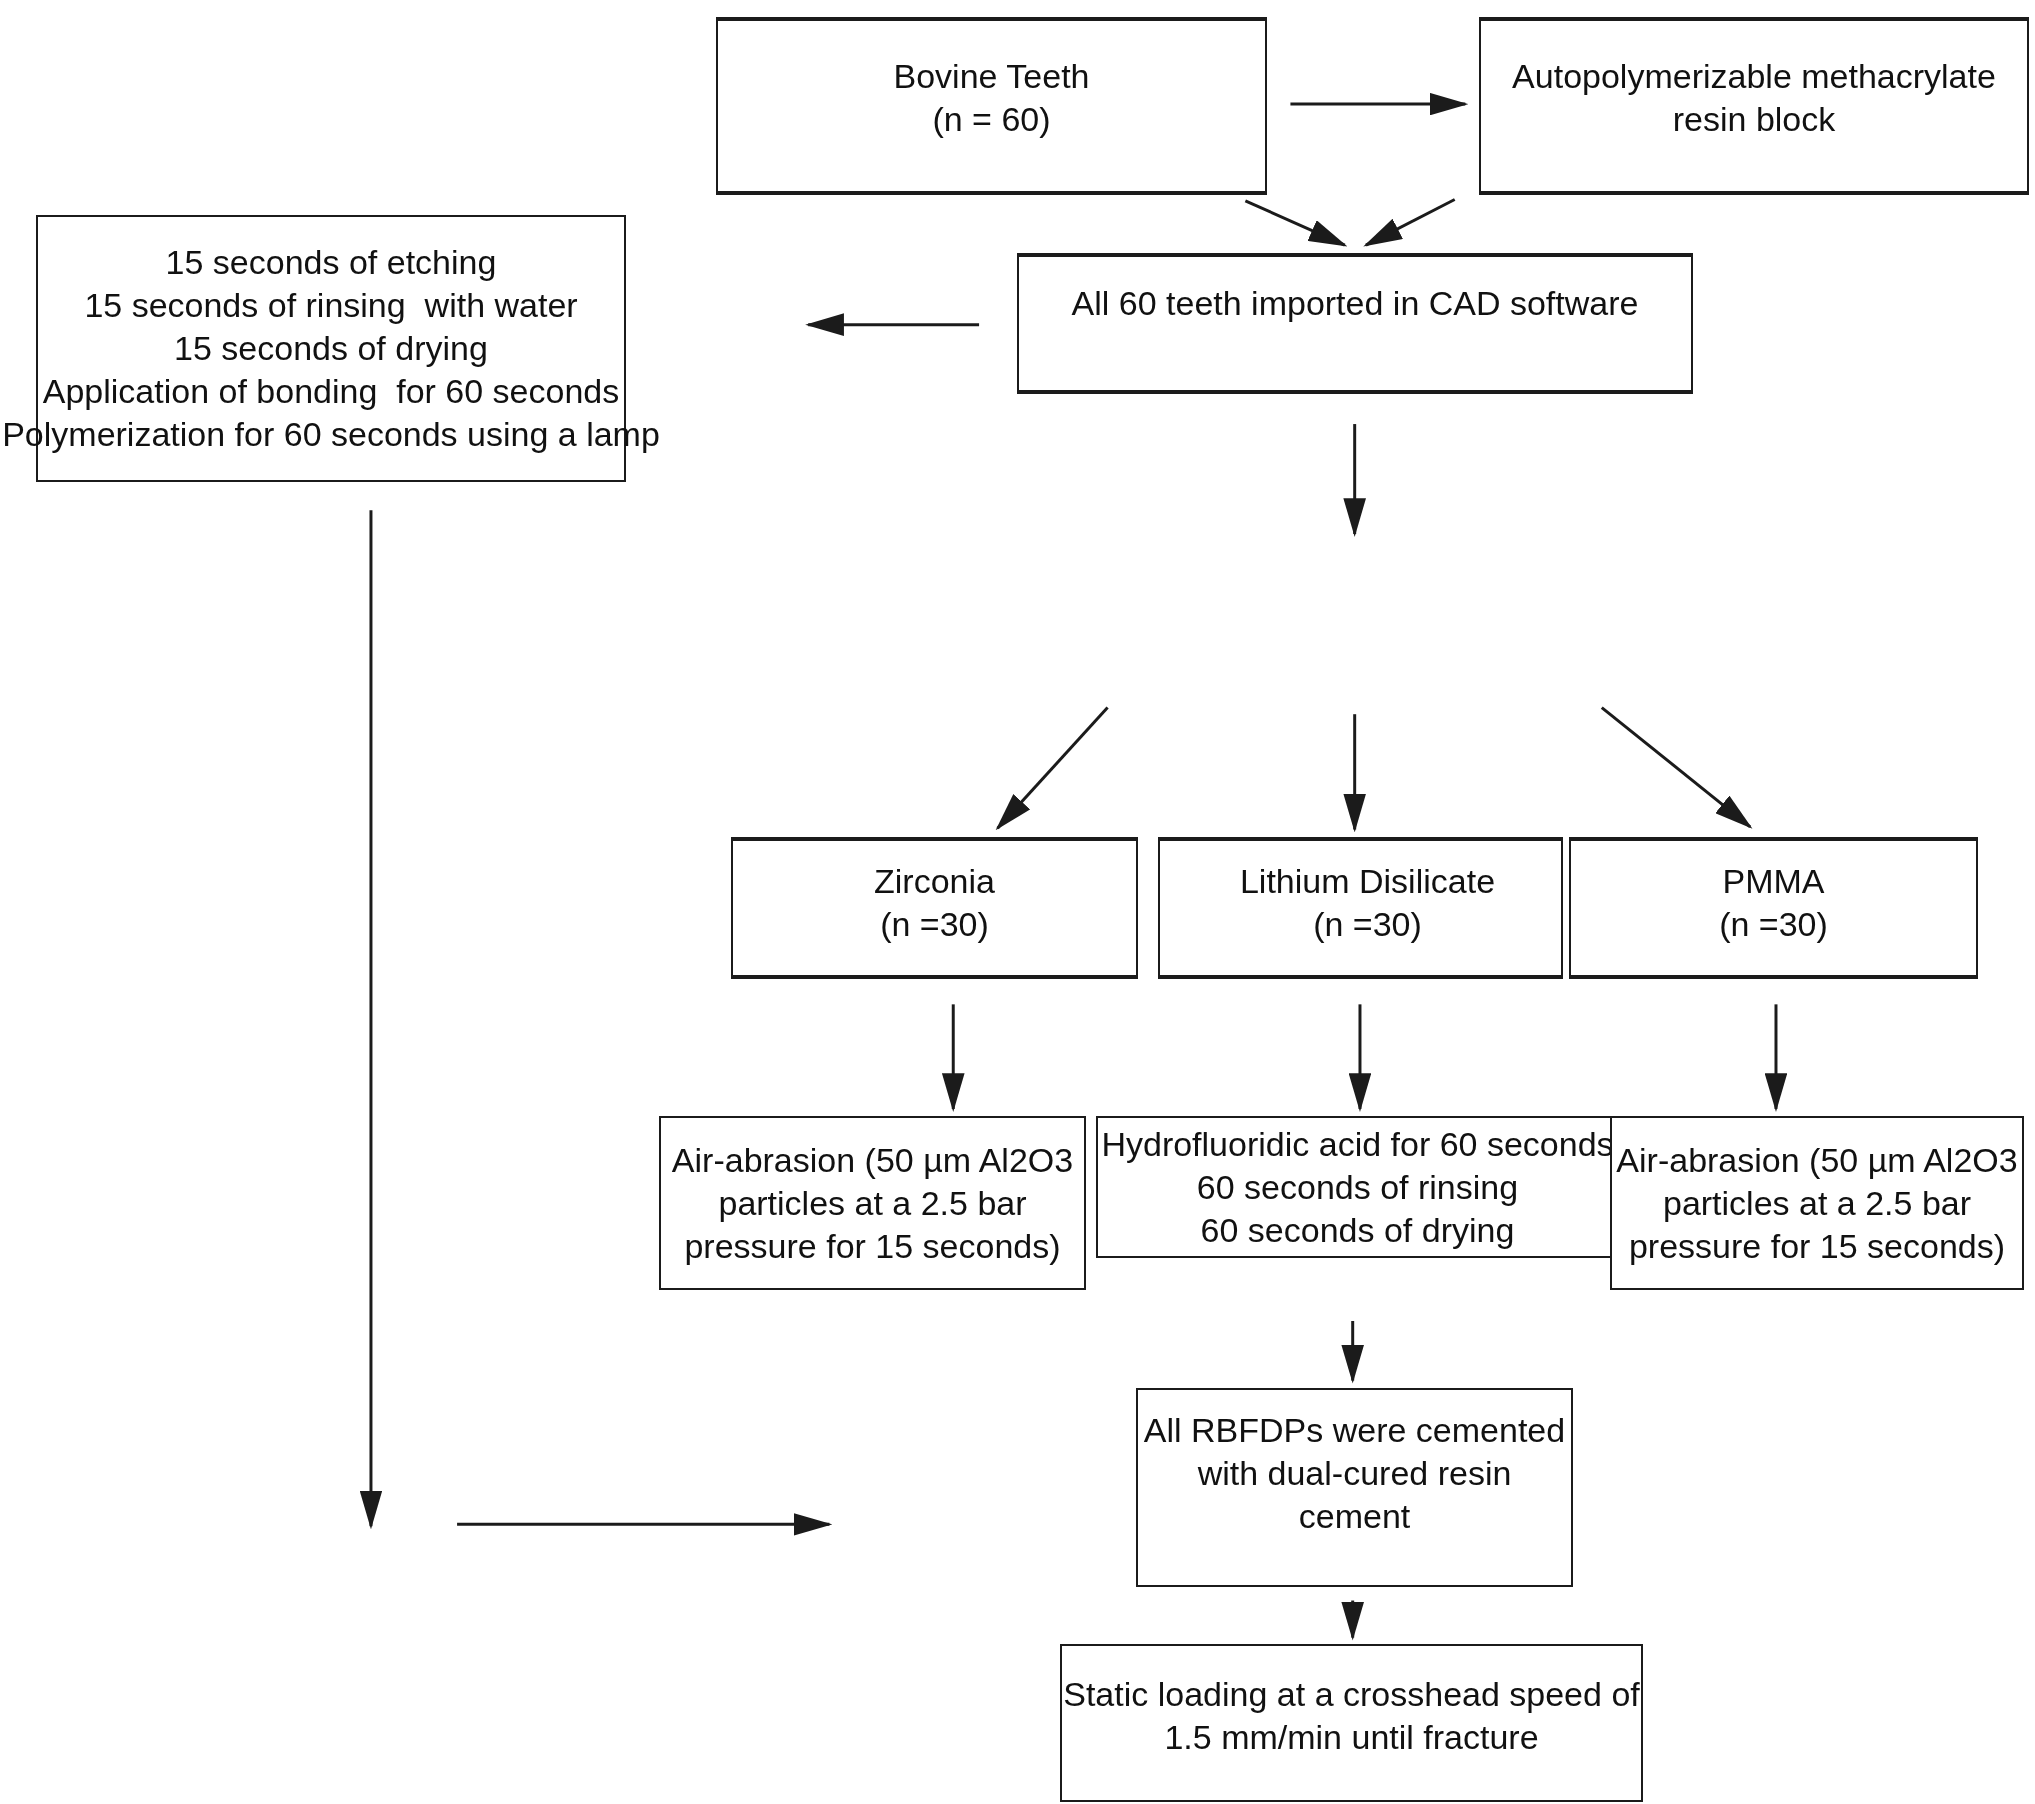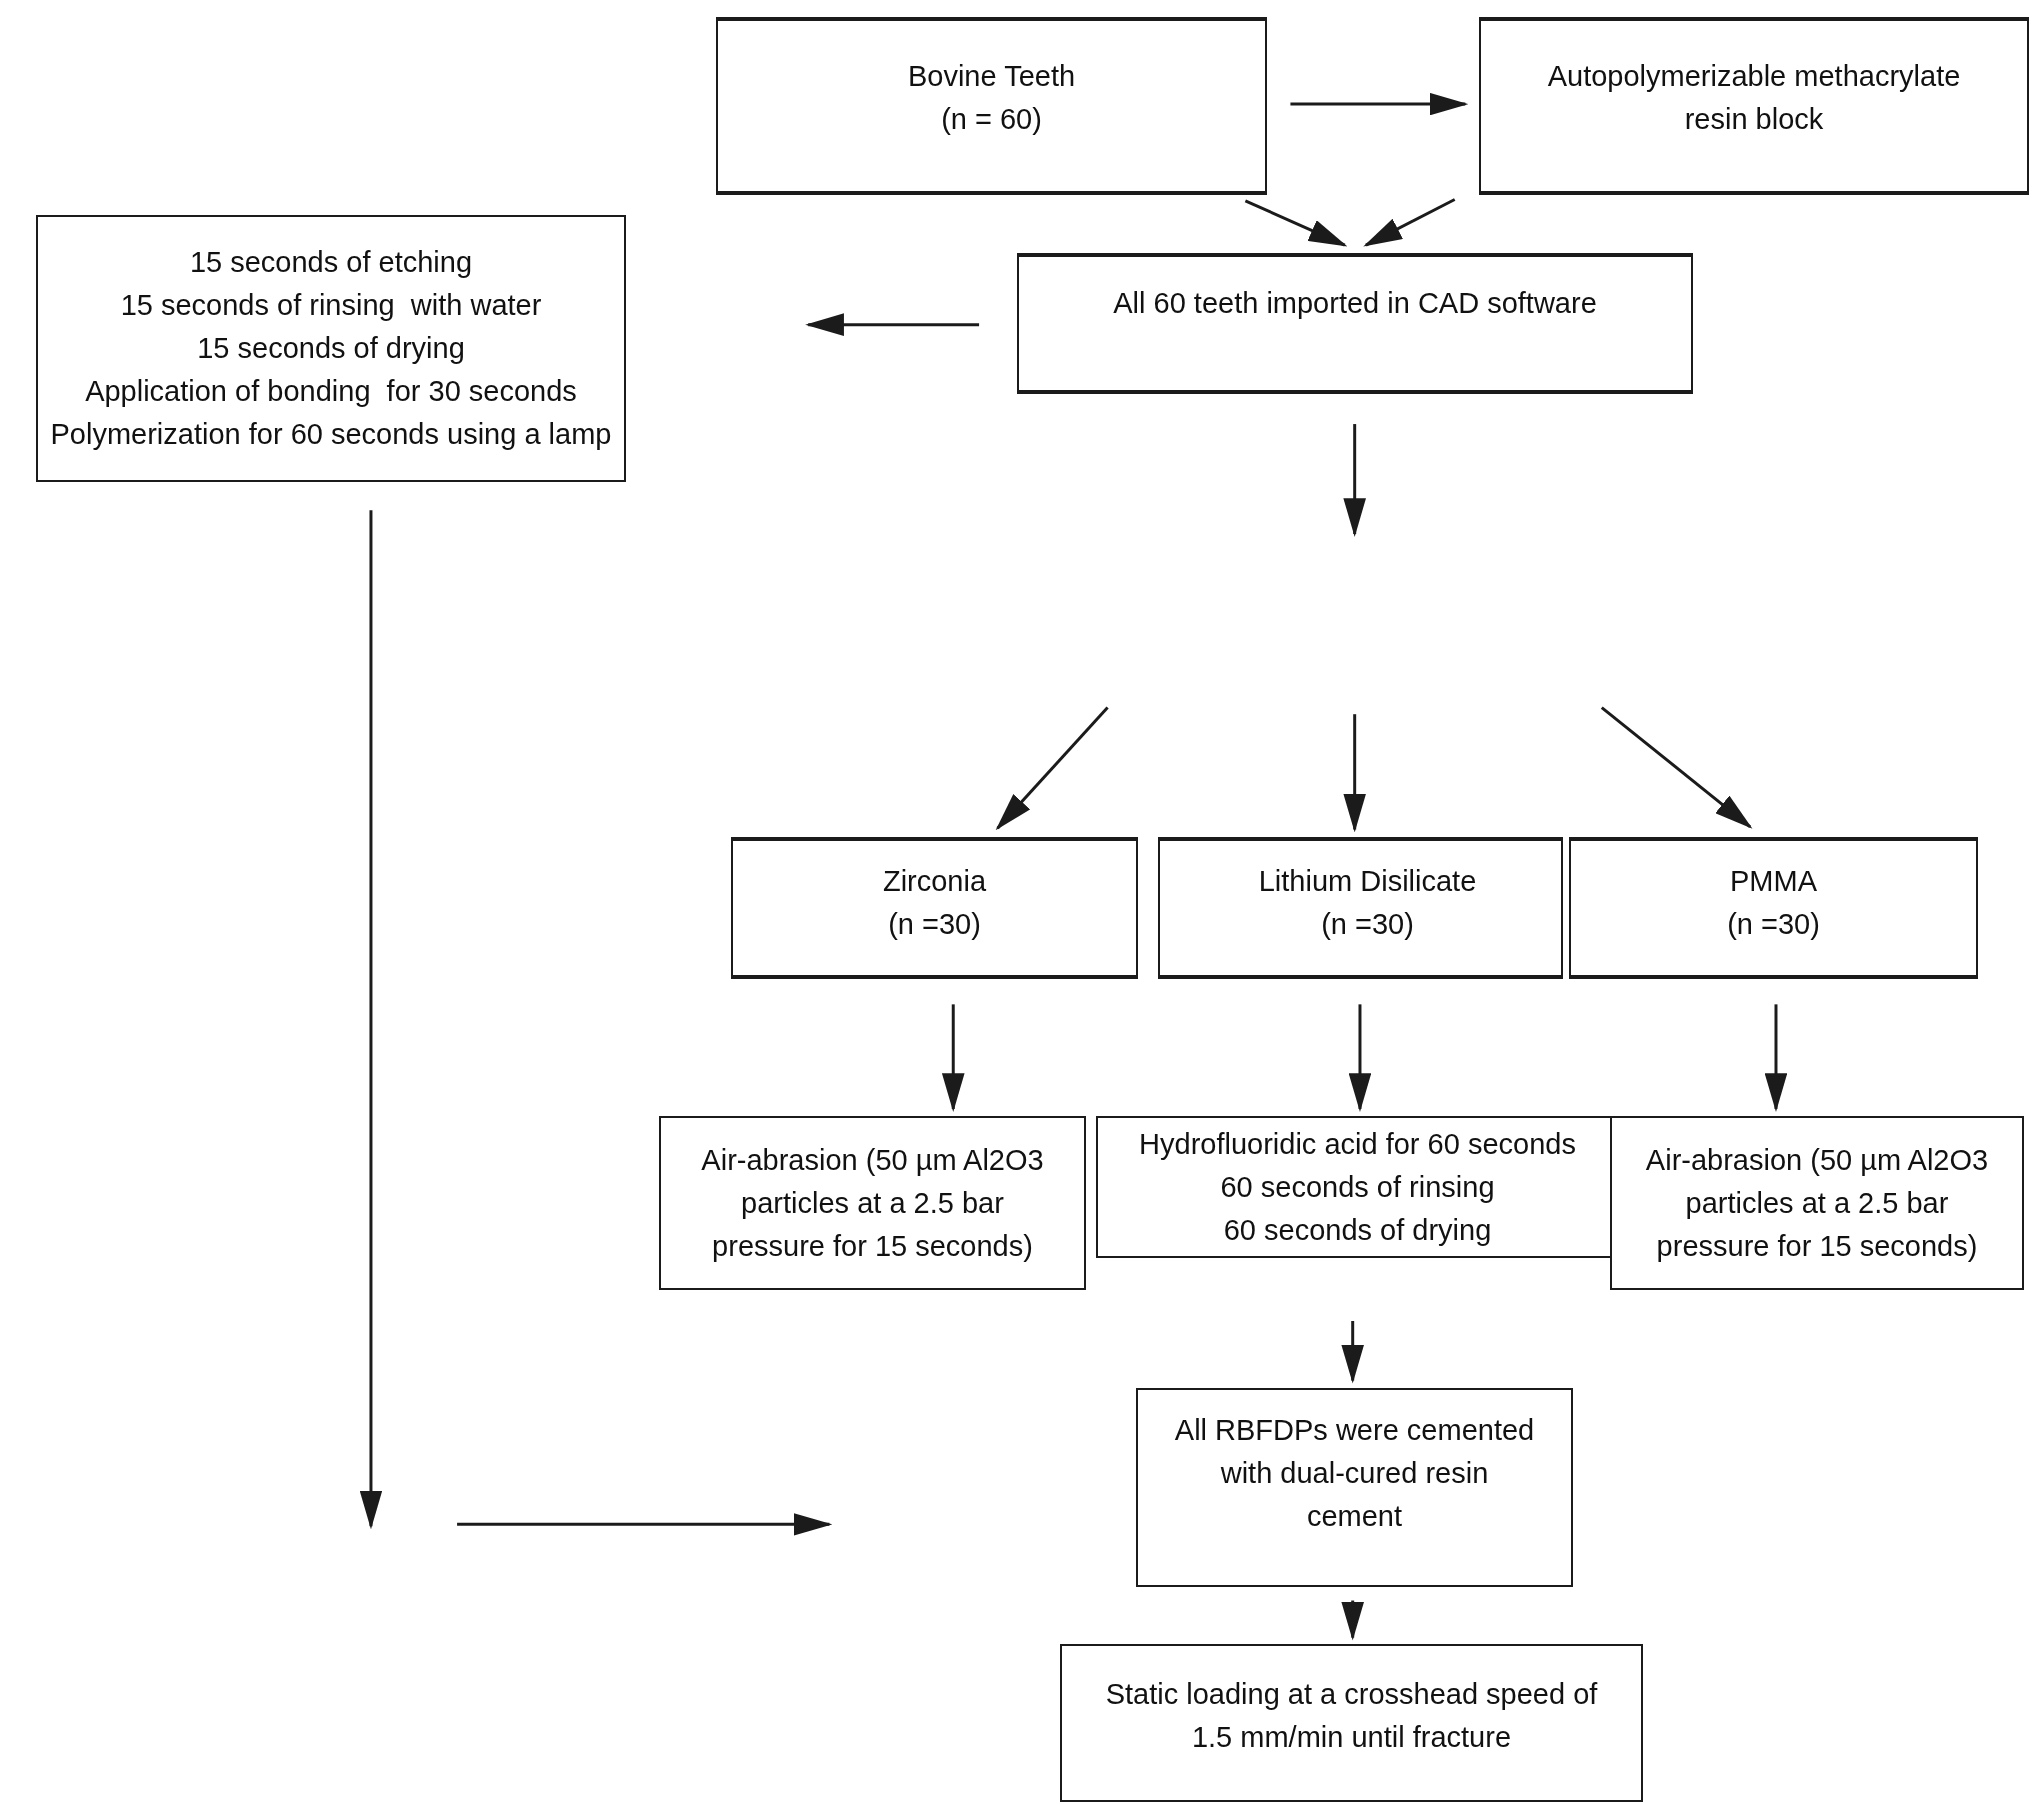--- a/index.html
+++ b/index.html
@@ -14,21 +14,21 @@
   .box{
     position:absolute;
     background:#ffffff;
     border:2.7px solid #1b1b1b;
     box-sizing:border-box;
     display:flex;
     flex-direction:column;
     justify-content:center;
     align-items:center;
     text-align:center;
-    font-size:29px;
+    font-size:34px;
     line-height:43px;
   }
   .box .line{white-space:pre;}
   .box--serif{
     font-family:"Liberation Serif", serif;
     font-size:32px;
   }
   .box--toptext{
     justify-content:flex-start;
     padding-top:25px;
@@ -78,21 +78,21 @@
 
   <div class="box box--thicktb" style="left:1479px;top:16.6px;width:550px;height:178px;padding-bottom:16px;">
     <div class="line">Autopolymerizable methacrylate</div>
     <div class="line">resin block</div>
   </div>
 
   <div class="box" style="left:36px;top:215px;width:590px;height:267px;">
     <div class="line">15 seconds of etching</div>
     <div class="line">15 seconds of rinsing  with water</div>
     <div class="line">15 seconds of drying</div>
-    <div class="line">Application of bonding  for 30 seconds</div>
+    <div class="line">Application of bonding  for 60 seconds</div>
     <div class="line">Polymerization for 60 seconds using a lamp</div>
   </div>
 
   <div class="box box--toptext box--thicktb" style="left:1017px;top:253px;width:676px;height:141px;">
     <div class="line">All 60 teeth imported in CAD software</div>
   </div>
 
 
   <div class="box box--thicktb" style="left:731px;top:837px;width:407px;height:142px;padding-bottom:10.6px;">
     <div class="line">Zirconia</div>

